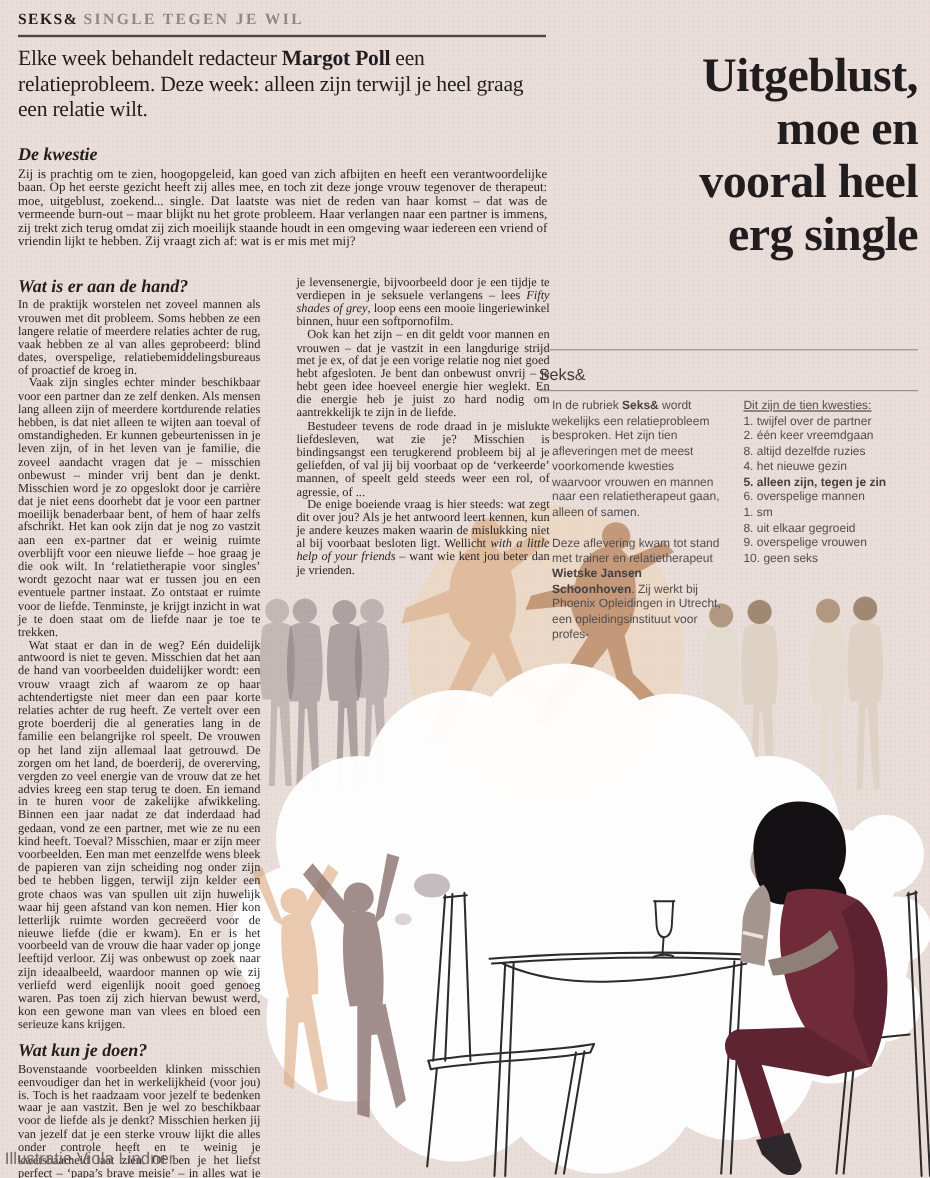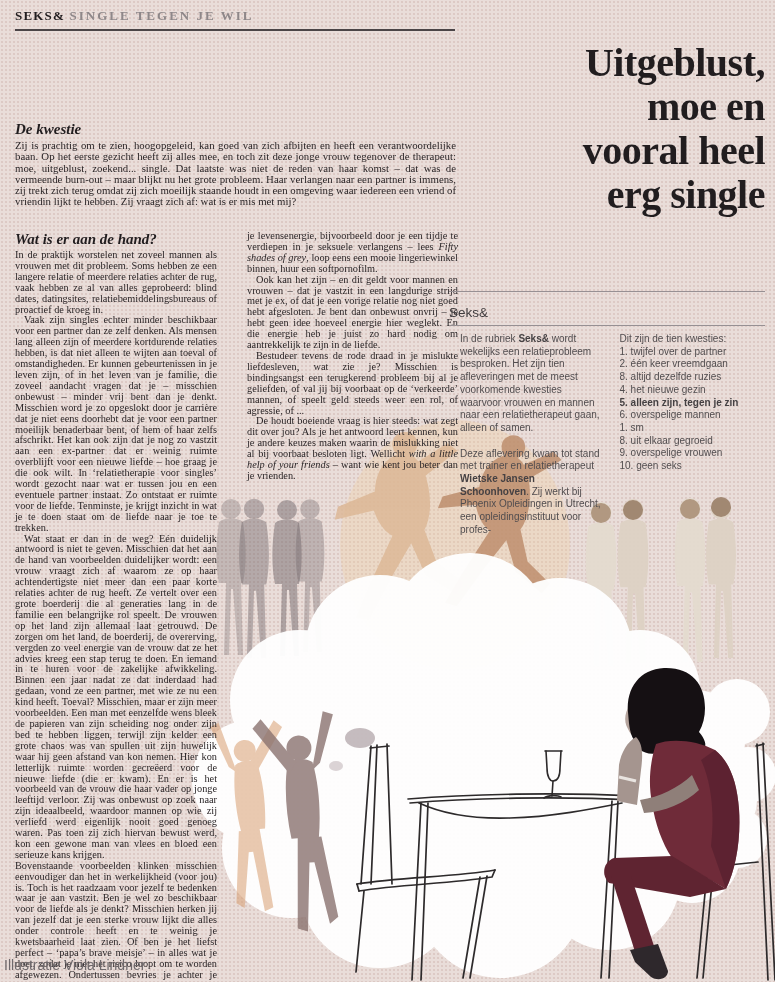--- a/index.html
+++ b/index.html
@@ -47,21 +47,21 @@
   
   .sidebar{left:449px;top:291px;width:316px;font-family:"Liberation Sans","DejaVu Sans",sans-serif;
     color:var(--sans-ink);}
   .side-toprule{border-top:1px solid var(--side-rule);margin-bottom:13px;}
   .side-title{font-size:13.5px;color:#3f3b3d;margin:0 0 5px 0;font-weight:normal;}
   .side-titlerule{border-top:1px solid var(--side-rule);margin-bottom:7px;}
   .side-cols{display:flex;gap:14px;margin-left:11px;}
   .side-col{width:151px;font-size:10px;line-height:12.7px;}
   .side-col p{margin:0 0 13px 0;}
   .side-col b{font-weight:bold;color:#454143;}
-  .kw-title{margin:0 0 0 0 !important;}
+  .kw-title{margin:0 0 0 0 !important;text-decoration:underline;}
   ul.kwesties{list-style:none;margin:0;padding:0;font-size:10px;line-height:12.7px;}
   ul.kwesties li.bold{font-weight:bold;color:#454143;}
   
   .credit{left:4px;top:957px;font-family:"Liberation Sans","DejaVu Sans",sans-serif;
     font-size:14px;color:#6f696c;z-index:3;}
   
   svg.illu{position:absolute;left:0;top:0;z-index:1;}
 </style>
 </head>
 <body>
@@ -193,52 +193,56 @@
       <path d="M636,737 C627,742 621,753 619,765 L617,801 L637,805 L641,770 C643,755 643,744 636,737 Z" fill="#a5958f"></path>
       <path d="M619,777 L636,781" stroke="#e9e4e0" stroke-width="3" fill="none"></path>
     </g>
   </svg>
 
   <div class="abs txt kicker">
     <b>SEKS&amp;</b>
     <span class="rest">SINGLE TEGEN JE WIL</span>
   </div>
 
+  <div class="abs txt intro">
+    <span>Elke week behandelt redacteur </span><b>Margot Poll</b><span> een relatieprobleem. Deze week: alleen zijn terwijl je heel graag een relatie wilt.</span>
+  </div>
 
   <div class="abs txt headline">Uitgeblust,
 moe en
 vooral heel
 erg single</div>
 
   <div class="abs txt kwestie">
     <h3 class="h3">De kwestie</h3>
     <div class="body-txt">
         <p>Zij is prachtig om te zien, hoogopgeleid, kan goed van zich afbijten en heeft een verantwoordelijke baan. Op het eerste gezicht heeft zij alles mee, en toch zit deze jonge vrouw tegenover de therapeut: moe, uitgeblust, zoekend... single. Dat laatste was niet de reden van haar komst – dat was de vermeende burn-out – maar blijkt nu het grote probleem. Haar verlangen naar een partner is immens, zij trekt zich terug omdat zij zich moeilijk staande houdt in een omgeving waar iedereen een vriend of vriendin lijkt te hebben. Zij vraagt zich af: wat is er mis met mij?</p>
       </div>
   </div>
 
   <div class="abs txt col1">
     <h3 class="h3">Wat is er aan de hand?</h3>
     <div class="body-txt">
-      <p>In de praktijk worstelen net zoveel mannen als vrouwen met dit probleem. Soms hebben ze een langere relatie of meerdere relaties achter de rug, vaak hebben ze al van alles geprobeerd: blind dates, datingsites, relatiebemiddelingsbureaus of proactief de kroeg in.</p>
+      <p>In de praktijk worstelen net zoveel mannen als vrouwen met dit probleem. Soms hebben ze een langere relatie of meerdere relaties achter de rug, vaak hebben ze al van alles geprobeerd: blind dates, overspelige, relatiebemiddelingsbureaus of proactief de kroeg in.</p>
       <p class="ind">Vaak zijn singles echter minder beschikbaar voor een partner dan ze zelf denken. Als mensen lang alleen zijn of meerdere kortdurende relaties hebben, is dat niet alleen te wijten aan toeval of omstandigheden. Er kunnen gebeurtenissen in je leven zijn, of in het leven van je familie, die zoveel aandacht vragen dat je – misschien onbewust – minder vrij bent dan je denkt. Misschien word je zo opgeslokt door je carrière dat je niet eens doorhebt dat je voor een partner moeilijk benaderbaar bent, of hem of haar zelfs afschrikt. Het kan ook zijn dat je nog zo vastzit aan een ex-partner dat er weinig ruimte overblijft voor een nieuwe liefde – hoe graag je die ook wilt. In ‘relatietherapie voor singles’ wordt gezocht naar wat er tussen jou en een eventuele partner instaat. Zo ontstaat er ruimte voor de liefde. Tenminste, je krijgt inzicht in wat je te doen staat om de liefde naar je toe te trekken.</p>
       <p class="ind">Wat staat er dan in de weg? Eén duidelijk antwoord is niet te geven. Misschien dat het aan de hand van voorbeelden duidelijker wordt: een vrouw vraagt zich af waarom ze op haar achtendertigste niet meer dan een paar korte relaties achter de rug heeft. Ze vertelt over een grote boerderij die al generaties lang in de familie een belangrijke rol speelt. De vrouwen op het land zijn allemaal laat getrouwd. De zorgen om het land, de boerderij, de overerving, vergden zo veel energie van de vrouw dat ze het advies kreeg een stap terug te doen. En iemand in te huren voor de zakelijke afwikkeling. Binnen een jaar nadat ze dat inderdaad had gedaan, vond ze een partner, met wie ze nu een kind heeft. Toeval? Misschien, maar er zijn meer voorbeelden. Een man met eenzelfde wens bleek de papieren van zijn scheiding nog onder zijn bed te hebben liggen, terwijl zijn kelder een grote chaos was van spullen uit zijn huwelijk waar hij geen afstand van kon nemen. Hier kon letterlijk ruimte worden gecreëerd voor de nieuwe liefde (die er kwam). En er is het voorbeeld van de vrouw die haar vader op jonge leeftijd verloor. Zij was onbewust op zoek naar zijn ideaalbeeld, waardoor mannen op wie zij verliefd werd eigenlijk nooit goed genoeg waren. Pas toen zij zich hiervan bewust werd, kon een gewone man van vlees en bloed een serieuze kans krijgen.</p>
     </div>
+    <h3 class="h3 gap">Wat kun je doen?</h3>
     <div class="body-txt">
       <p>Bovenstaande voorbeelden klinken misschien eenvoudiger dan het in werkelijkheid (voor jou) is. Toch is het raadzaam voor jezelf te bedenken waar je aan vastzit. Ben je wel zo beschikbaar voor de liefde als je denkt? Misschien herken jij van jezelf dat je een sterke vrouw lijkt die alles onder controle heeft en te weinig je kwetsbaarheid laat zien. Of ben je het liefst perfect – ‘papa’s brave meisje’ – in alles wat je doet, zodat je niet het risico loopt om te worden afgewezen. Ondertussen bevries je achter je eigen glimlach, en heb je nauwelijks door hoe weinig je openstaat voor de liefde.</p>
 
     </div>
   </div>
 
   <div class="abs txt col2">
     <div class="body-txt">
       <p><span>je levensenergie, bijvoorbeeld door je een tijdje te verdiepen in je seksuele verlangens – lees </span><span class="it">Fifty shades of grey</span><span>, loop eens een mooie lingeriewinkel binnen, huur een softpornofilm.</span></p>
       <p class="ind">Ook kan het zijn – en dit geldt voor mannen en vrouwen – dat je vastzit in een langdurige strijd met je ex, of dat je een vorige relatie nog niet goed hebt afgesloten. Je bent dan onbewust onvrij – je hebt geen idee hoeveel energie hier weglekt. En die energie heb je juist zo hard nodig om aantrekkelijk te zijn in de liefde.</p>
       <p class="ind">Bestudeer tevens de rode draad in je mislukte liefdesleven, wat zie je? Misschien is bindingsangst een terugkerend probleem bij al je geliefden, of val jij bij voorbaat op de ‘verkeerde’ mannen, of speelt geld steeds weer een rol, of agressie, of ...</p>
-      <p class="ind"><span>De houdt boeiende vraag is hier steeds: wat zegt dit over jou? Als je het antwoord leert kennen, kun je andere keuzes maken waarin de mislukking niet al bij voorbaat besloten ligt. Wellicht </span><span class="it">with a little help of your friends</span><span> – want wie kent jou beter dan je vrienden.</span></p>
+      <p class="ind"><span>De enige boeiende vraag is hier steeds: wat zegt dit over jou? Als je het antwoord leert kennen, kun je andere keuzes maken waarin de mislukking niet al bij voorbaat besloten ligt. Wellicht </span><span class="it">with a little help of your friends</span><span> – want wie kent jou beter dan je vrienden.</span></p>
     </div>
   </div>
 
   <div class="abs txt sidebar">
     <div class="side-toprule"></div>
     <h4 class="side-title">Seks&amp;</h4>
     <div class="side-titlerule"></div>
     <div class="side-cols">
       <div class="side-col">
         <p><span>In de rubriek </span><b>Seks&amp;</b><span> wordt wekelijks een relatieprobleem besproken. Het zijn tien afleveringen met de meest voorkomende kwesties waarvoor vrouwen en mannen naar een relatietherapeut gaan, alleen of samen.</span></p>

